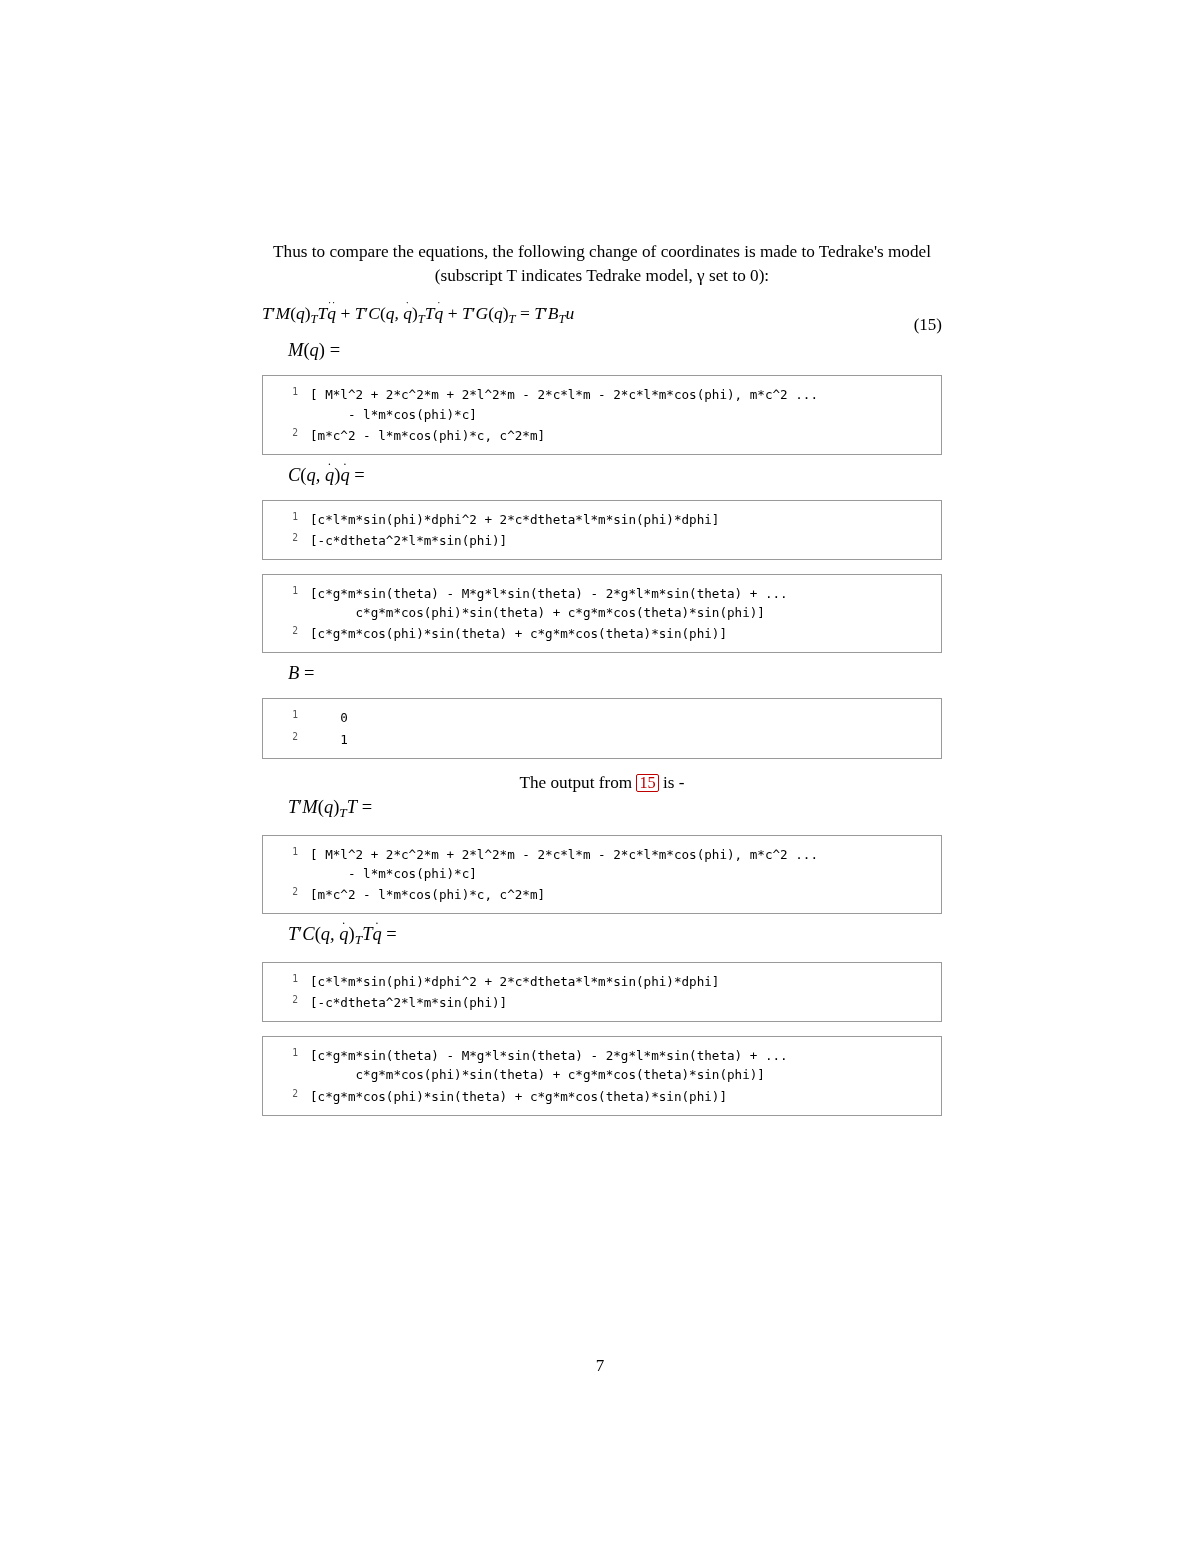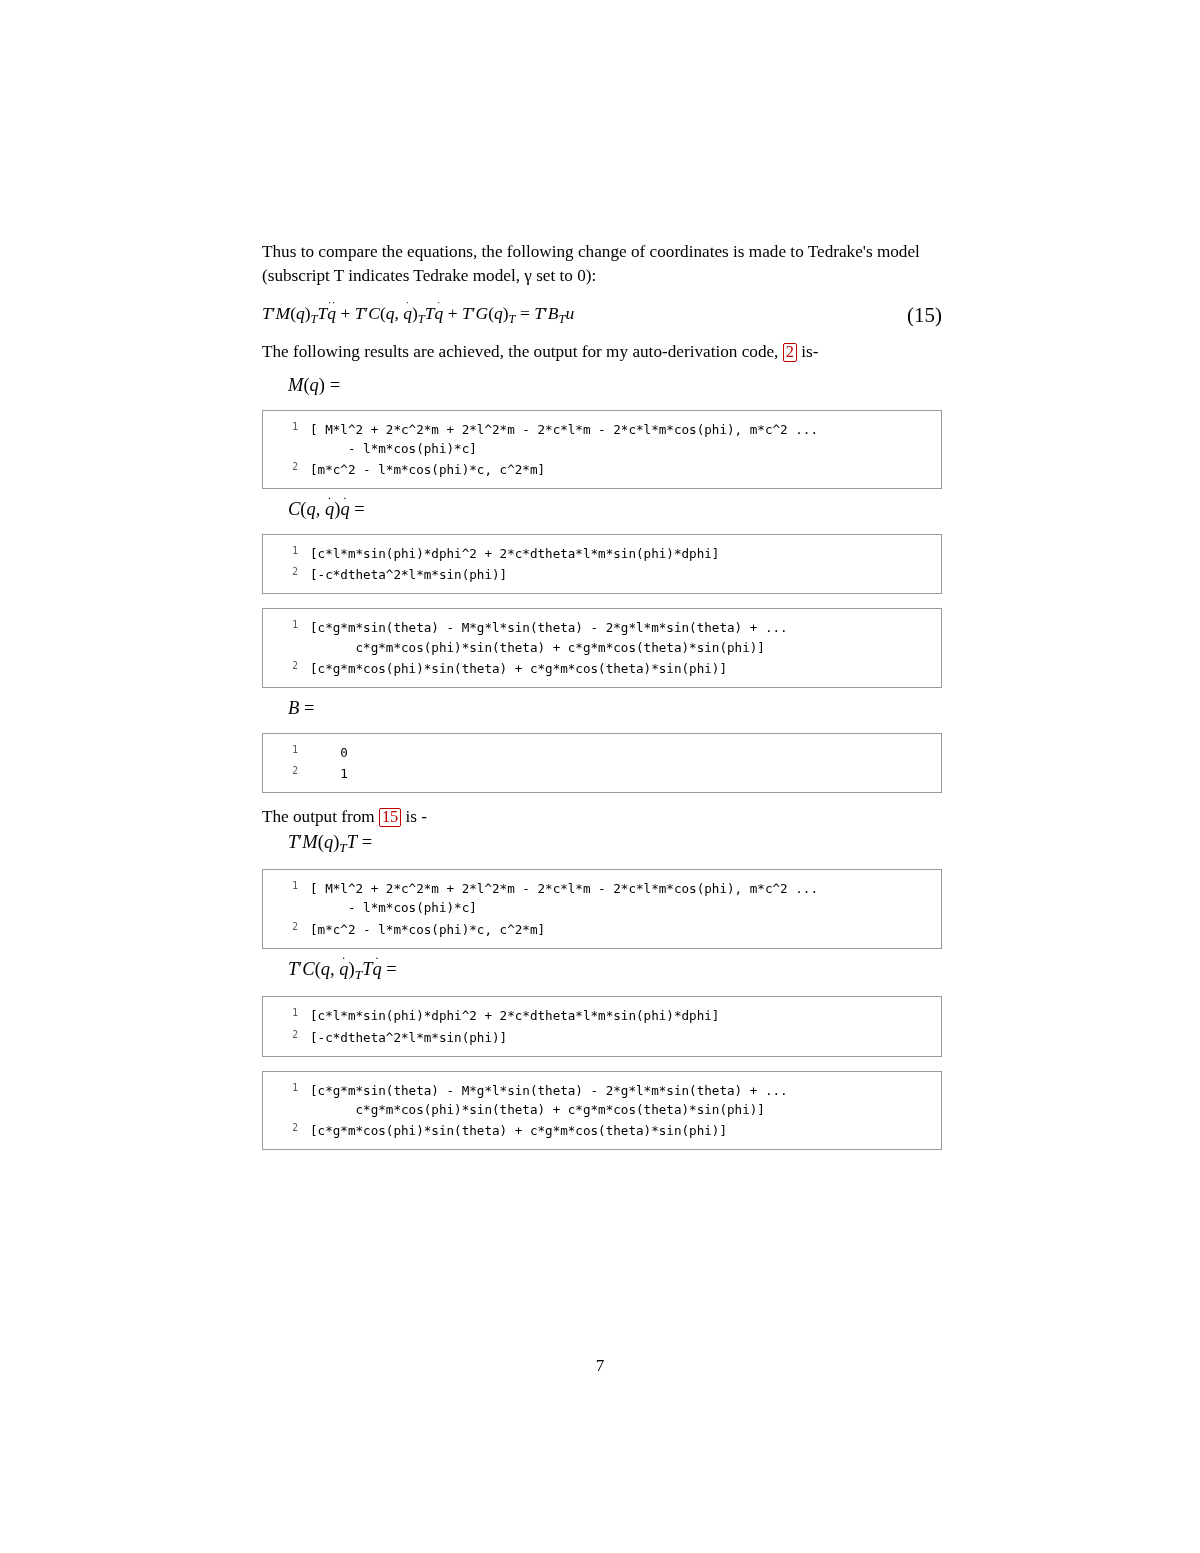--- a/index.html
+++ b/index.html
@@ -23,34 +23,34 @@
   .content {
     position: absolute;
     left: 262px;
     top: 240px;
     width: 680px;
   }
   p.para {
     font-size: 17.2px;
     line-height: 1.42;
     margin: 0 0 0 0;
-    text-align: left;
+    text-align: center;
   }
   .eqline {
     position: relative;
     font-size: 17.5px;
     margin-top: 14px;
     margin-bottom: 14px;
     font-family: "Liberation Serif", serif;
   }
   .eqnum {
     position: absolute;
     right: 0;
-    top: 0;
-    font-size: 21px;
+    top: 12px;
+    font-size: 17px;
   }
   i.mv { font-style: italic; font-family: "Liberation Serif", serif; }
   .sub { font-size: 0.72em; vertical-align: -0.28em; font-style: italic; }
   .prime { font-style: normal; }
   .linkbox {
     color: #c00000;
     border: 1px solid #c00000;
     border-radius: 2px;
     padding: 0px 2px;
     font-size: 0.95em;
@@ -123,21 +123,20 @@
     <div class="eqline">
       <span>
         <i class="mv">T</i><span class="prime">′</span><i class="mv">M</i>(<i class="mv">q</i>)<span class="sub">T</span><i class="mv">T</i><span class="ddot"><span class="overdots">··</span><i class="mv">q</i></span>
         + <i class="mv">T</i><span class="prime">′</span><i class="mv">C</i>(<i class="mv">q,</i> <span class="ddot"><span class="overdots">·</span><i class="mv">q</i></span>)<span class="sub">T</span><i class="mv">T</i><span class="ddot"><span class="overdots">·</span><i class="mv">q</i></span>
         + <i class="mv">T</i><span class="prime">′</span><i class="mv">G</i>(<i class="mv">q</i>)<span class="sub">T</span>
         = <i class="mv">T</i><span class="prime">′</span><i class="mv">B</i><span class="sub">T</span><i class="mv">u</i>
       </span>
       <span class="eqnum">(15)</span>
     </div>
 
-    <p class="para"><span>The following results are achieved, the output for my auto-derivation code, </span><span class="linkbox">2</span><span> is-</span></p>
 
     <div class="mathlabel">
       <i class="mv">M</i>(<i class="mv">q</i>) =
     </div>
 
     <div class="codebox">
       <table class="code">
         <tbody>
             <tr>
           <td class="ln">1</td>

